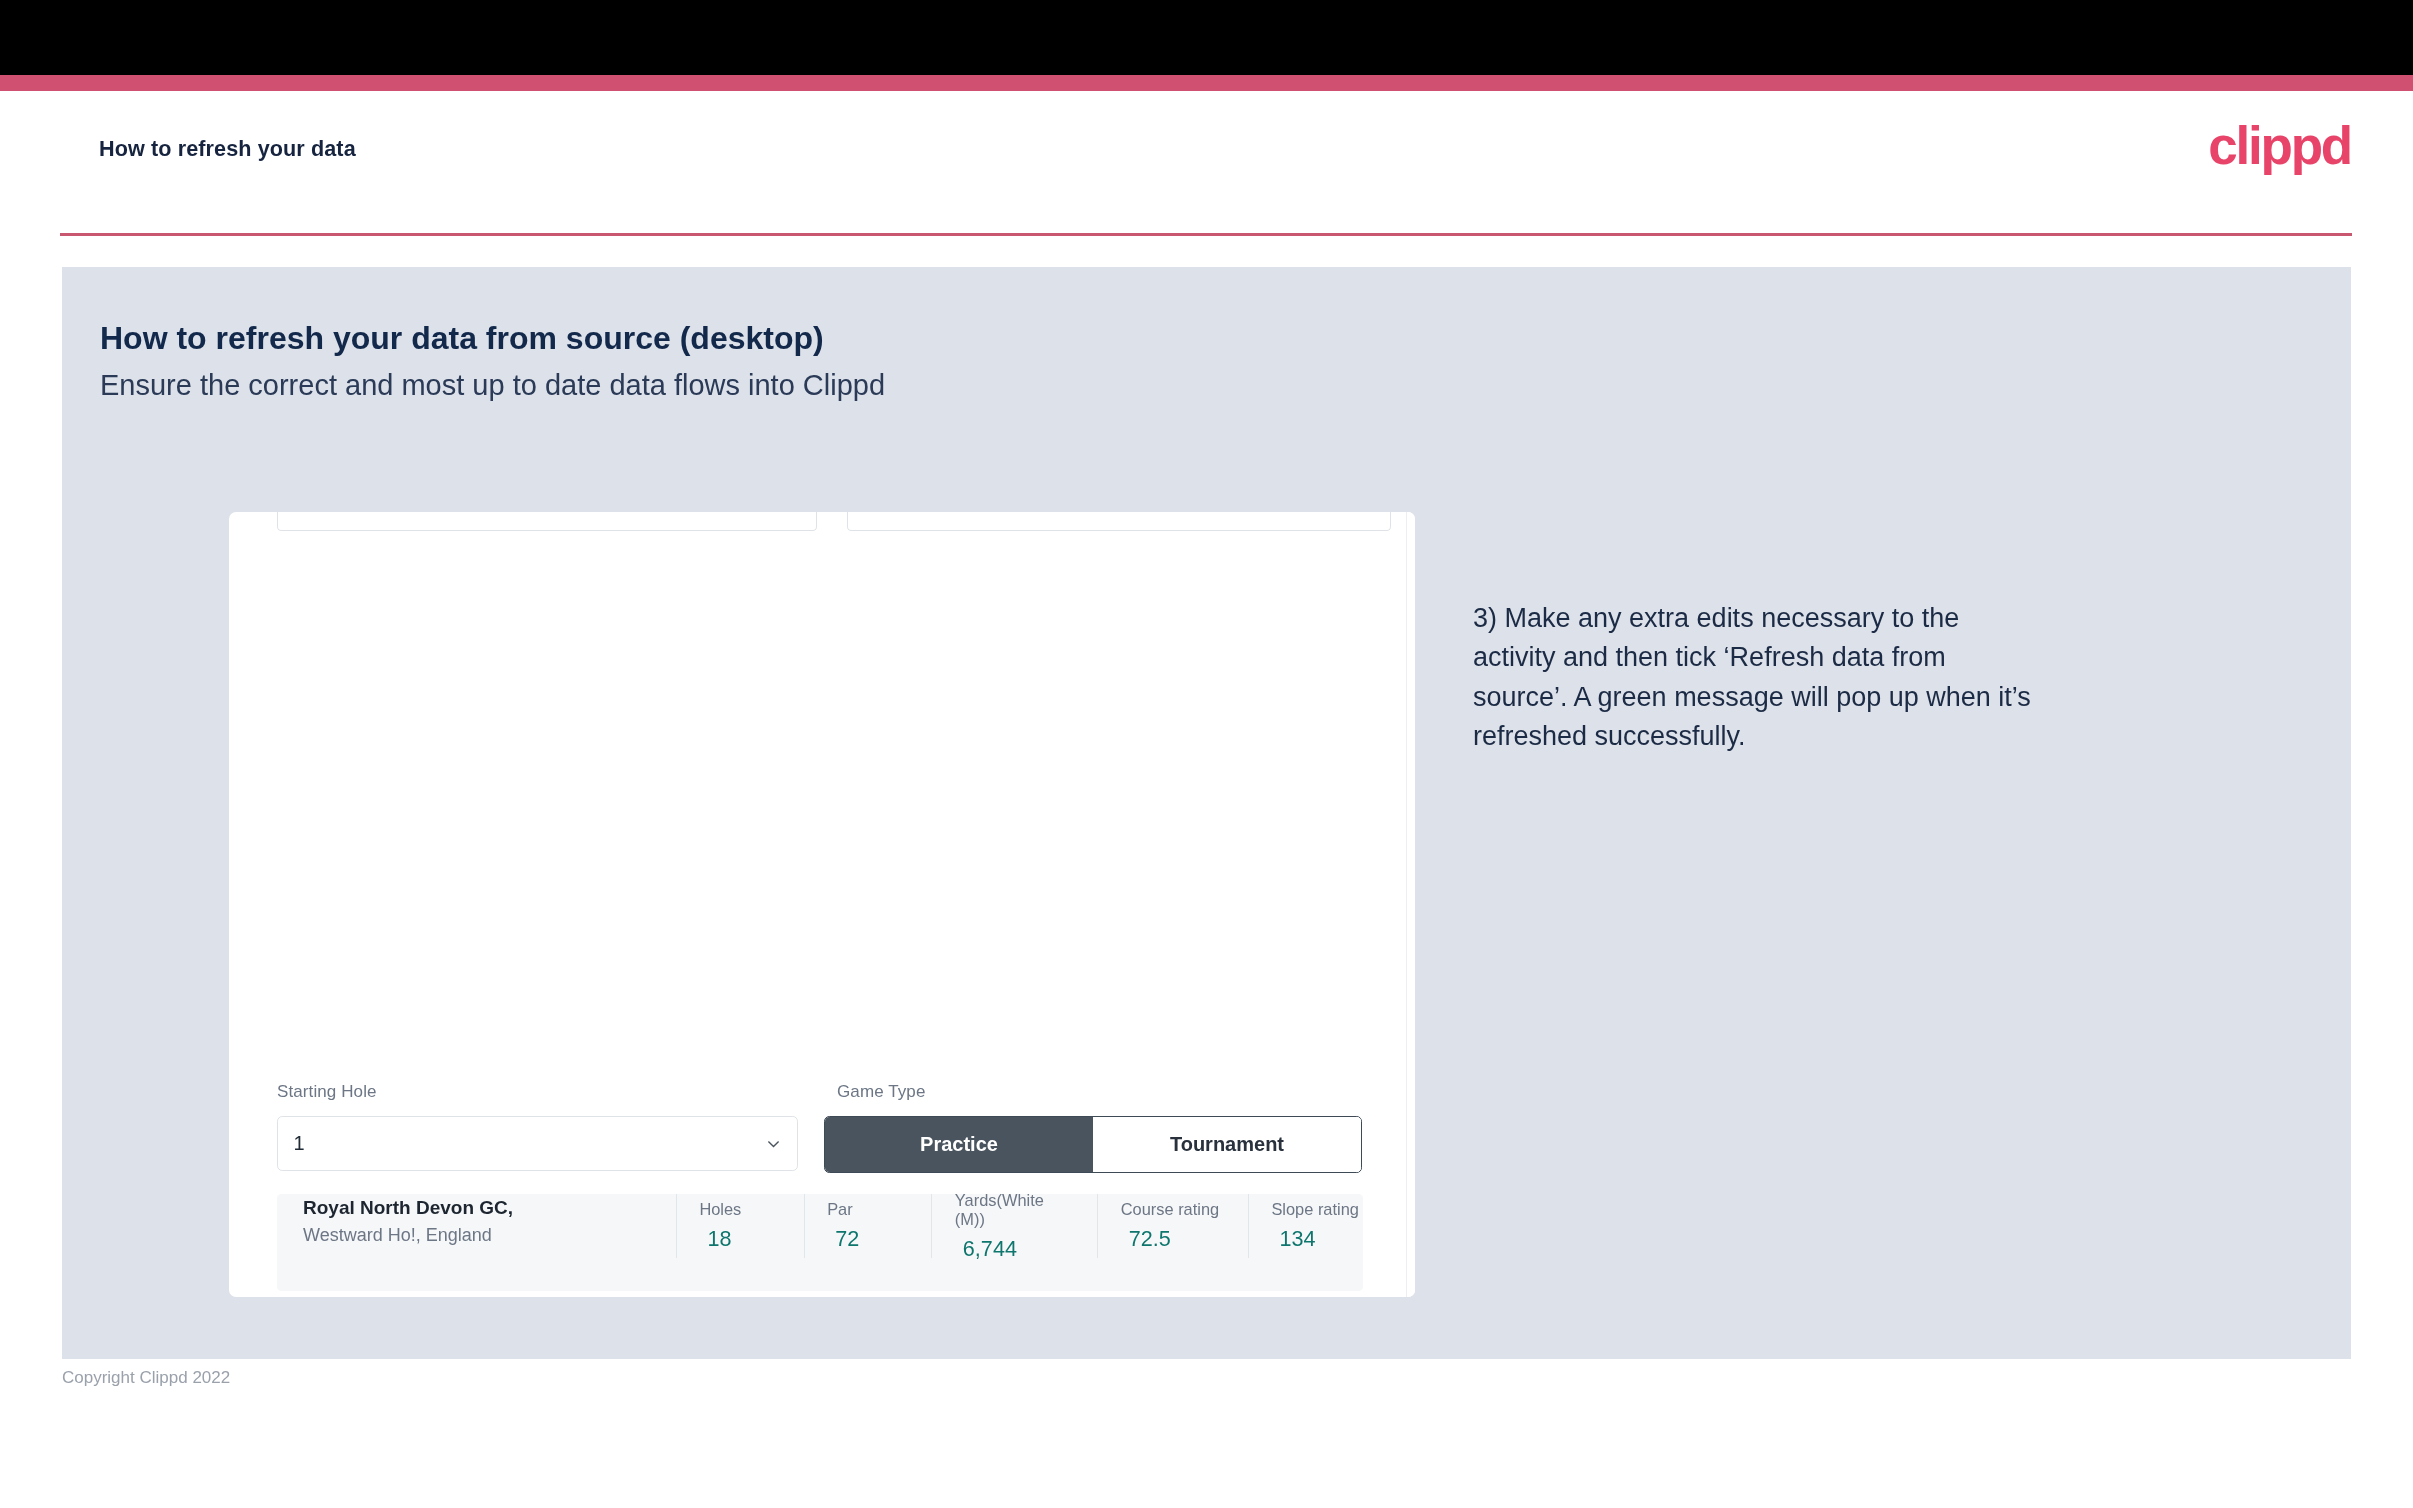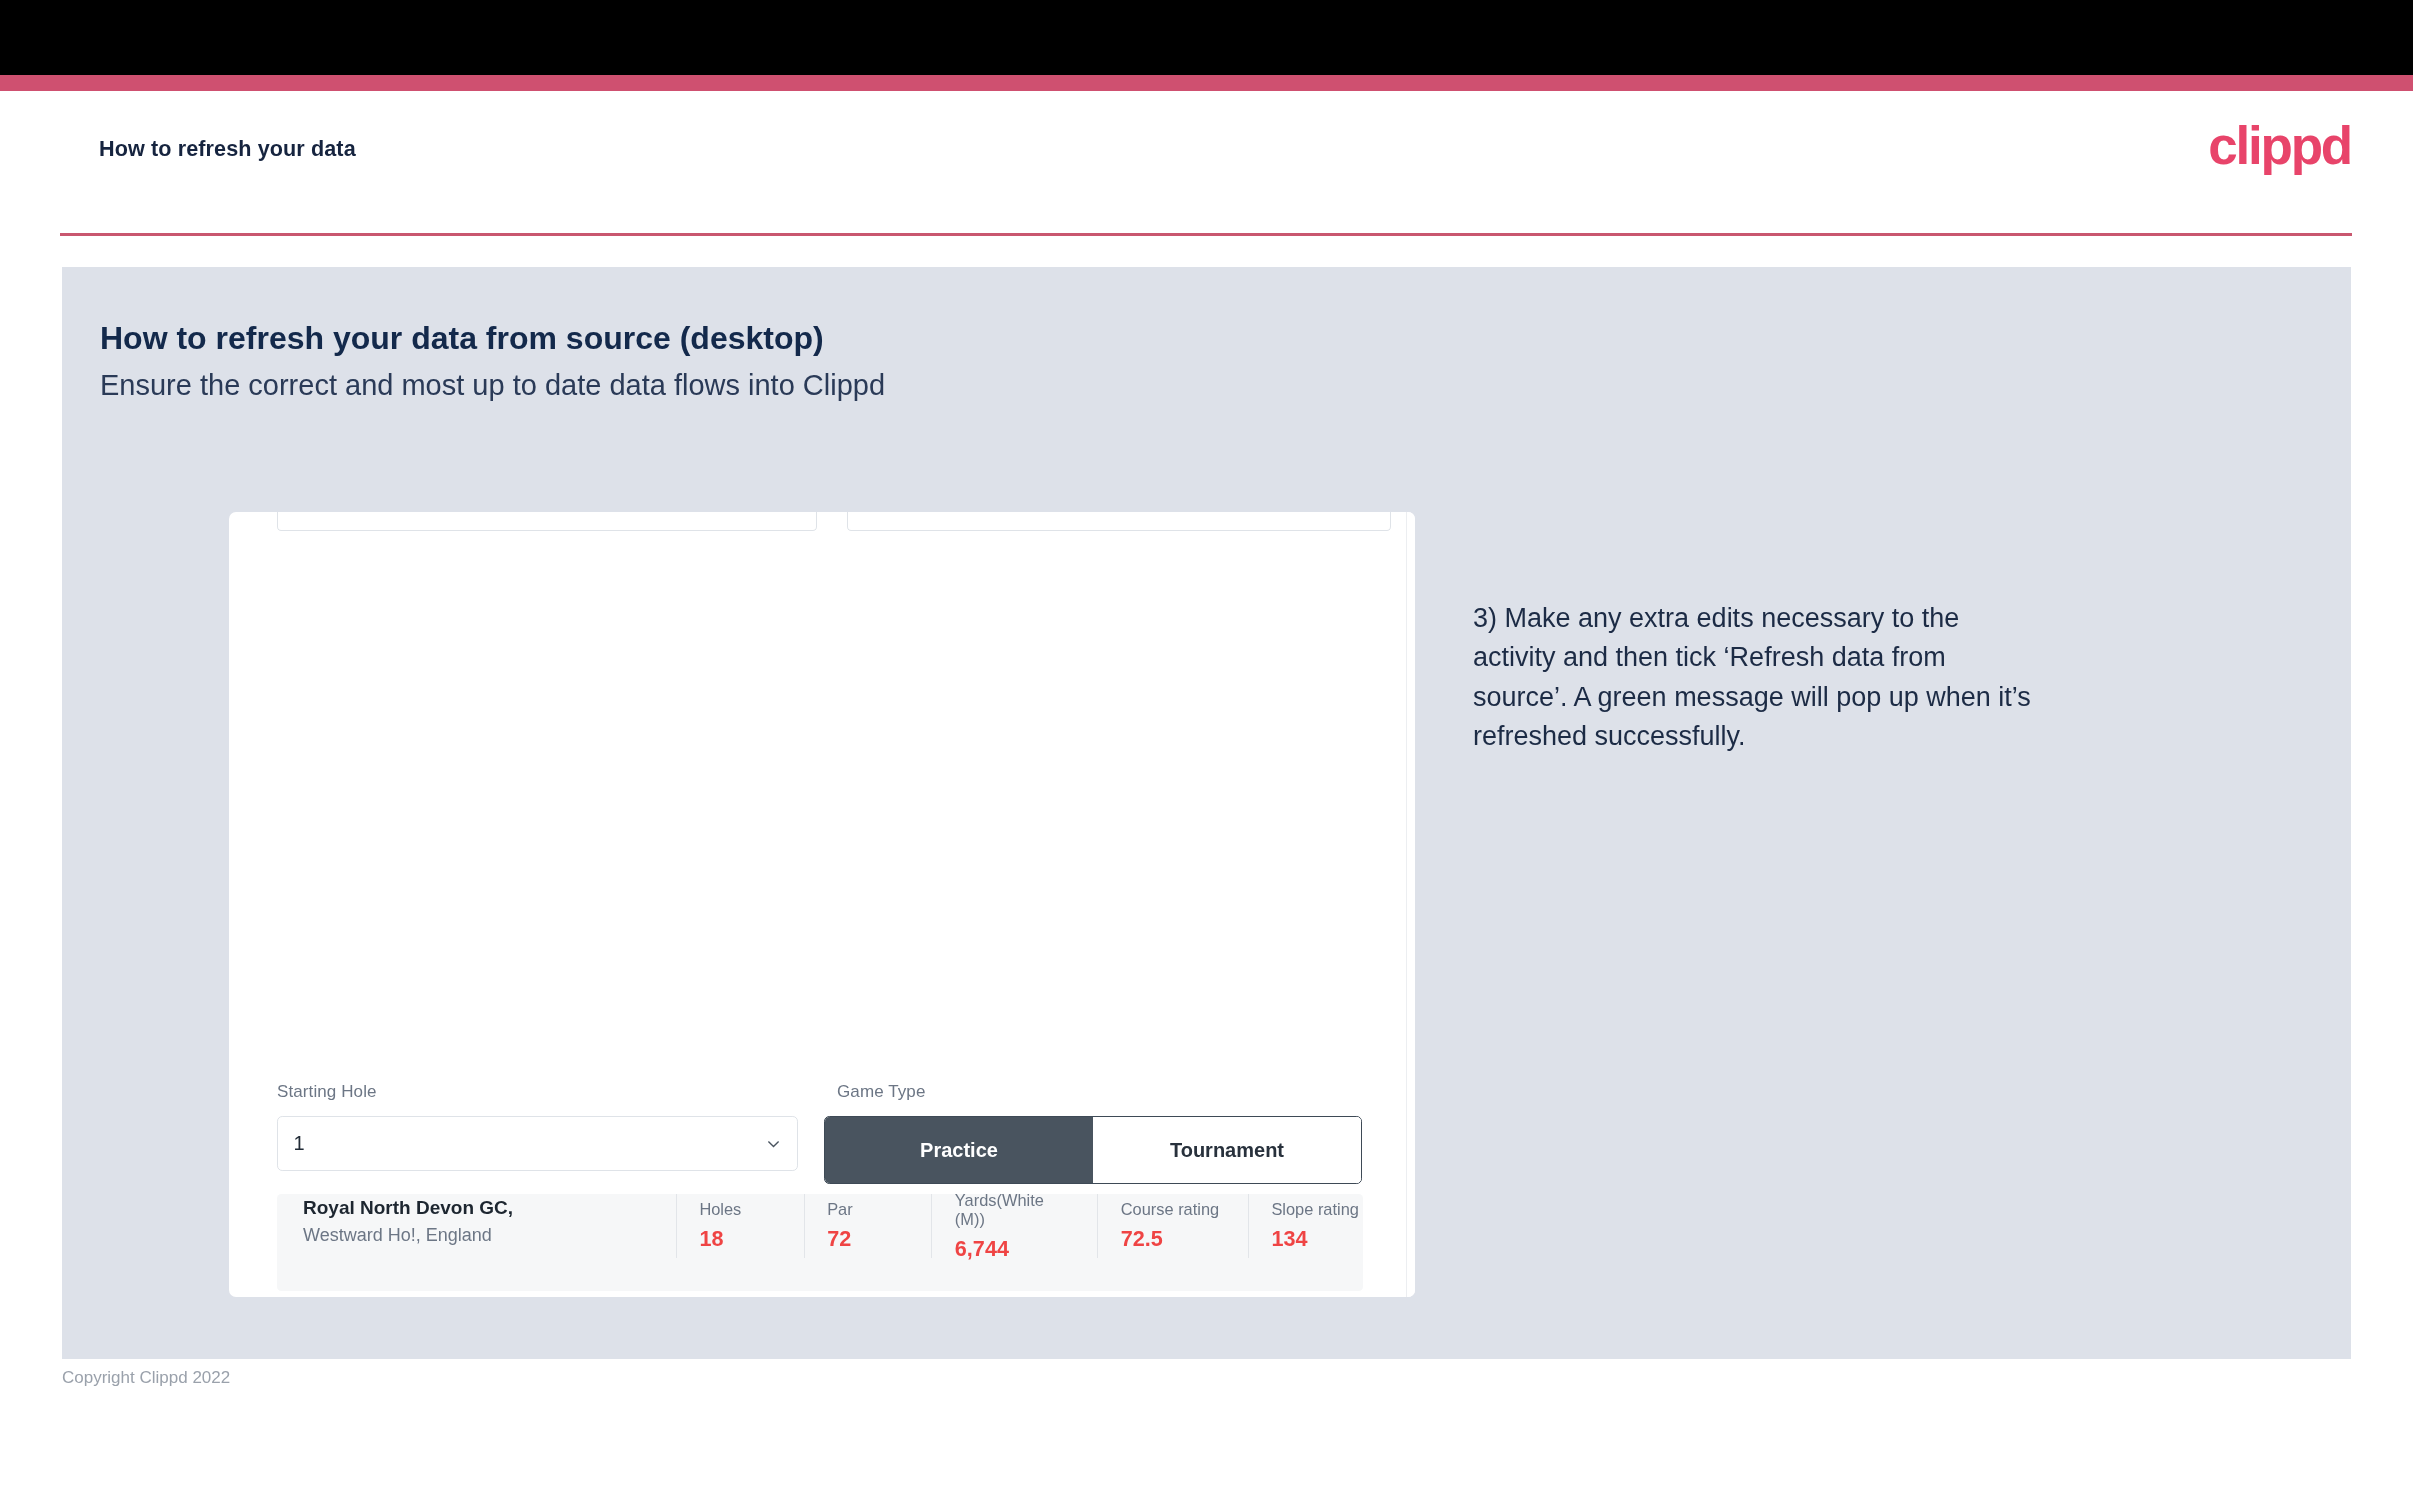--- a/index.html
+++ b/index.html
@@ -75,21 +75,21 @@
   }
   .select-box .sv { font-size: 20px; color: #212b36; }
   .chev {
     position: absolute; right: 15.5px; top: 50%; transform: translateY(-50%);
     width: 17px; height: 17px;
   }
   .chev svg { display: block; }
 
   .seg {
     position: absolute; left: 571px; top: 604px;
-    width: 538px; height: 68px;
+    width: 538px; height: 57px;
     border: 0.9px solid #3e4a56; border-radius: 5.2px; overflow: hidden; display: flex;
   }
   .seg > div {
     flex: 1; display: flex; align-items: center; justify-content: center;
     font-size: 20px; font-weight: bold;
   }
   .seg .on  { background: #49545f; color: #ffffff; }
   .seg .off { background: #ffffff; color: #28313c; }
 
   
@@ -99,21 +99,21 @@
   }
   .course-name { padding-left: 26px; width: 371px; }
   .course-name .n1 { font-size: 19px; font-weight: bold; color: #1d2630; line-height: 1.45; }
   .course-name .n2 { font-size: 18px; color: #6c7685; line-height: 1.45; }
   .stat {
     flex: 1; height: 64px; padding-left: 22.4px;
     border-left: 0.9px solid #e2e5e9;
     display: flex; flex-direction: column; justify-content: center;
   }
   .stat .sl { font-size: 16.4px; color: #6c7685; margin-bottom: 7px; }
-  .stat .sv { font-size: 21.6px; font-weight: bold; color: #ef4444; }
+  .stat .sv { font-size: 21.6px; font-weight: normal; color: #0f766e; margin-left: 8px; }
 
   .scroll-track {
     position: absolute; right: 0; top: 0; width: 8.6px; height: 785px; background: #ffffff;
     border-left: 0.9px solid #eceef1;
   }
 
   
   .instructions {
     position: absolute; left: 1473px; top: 599px; width: 570px;
     font-size: 27px; line-height: 1.46; color: #1c2b45;

